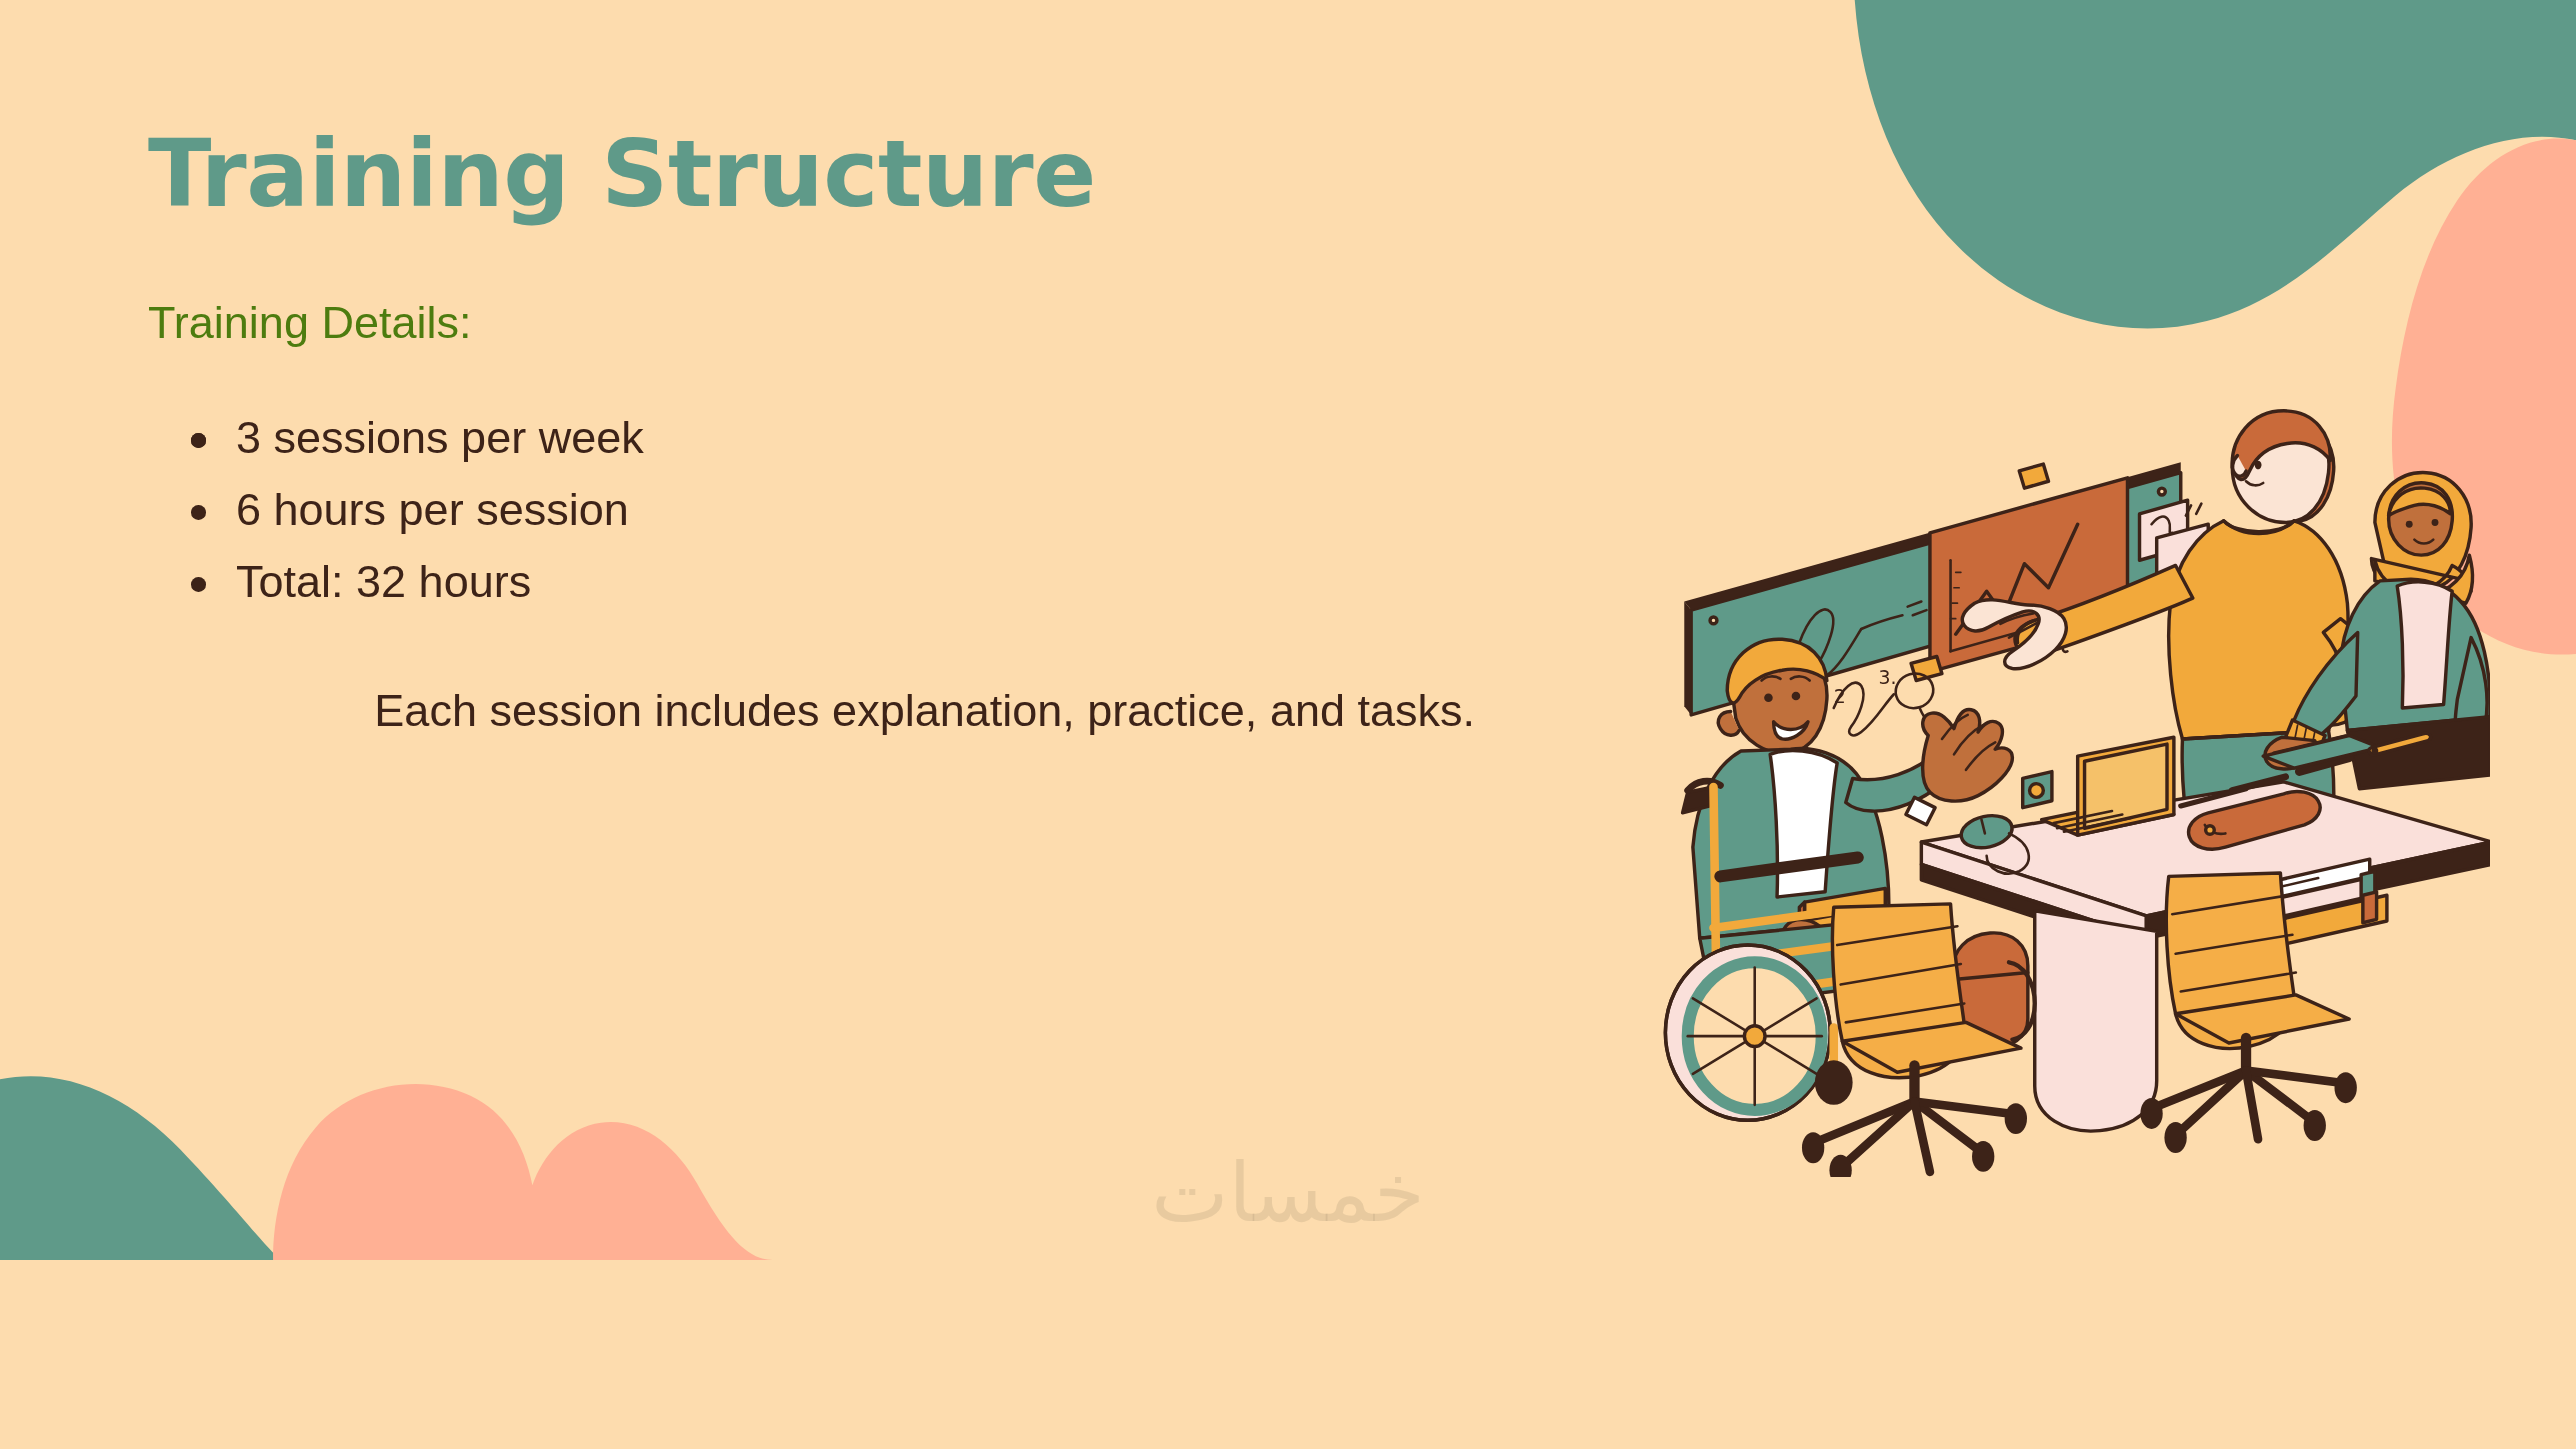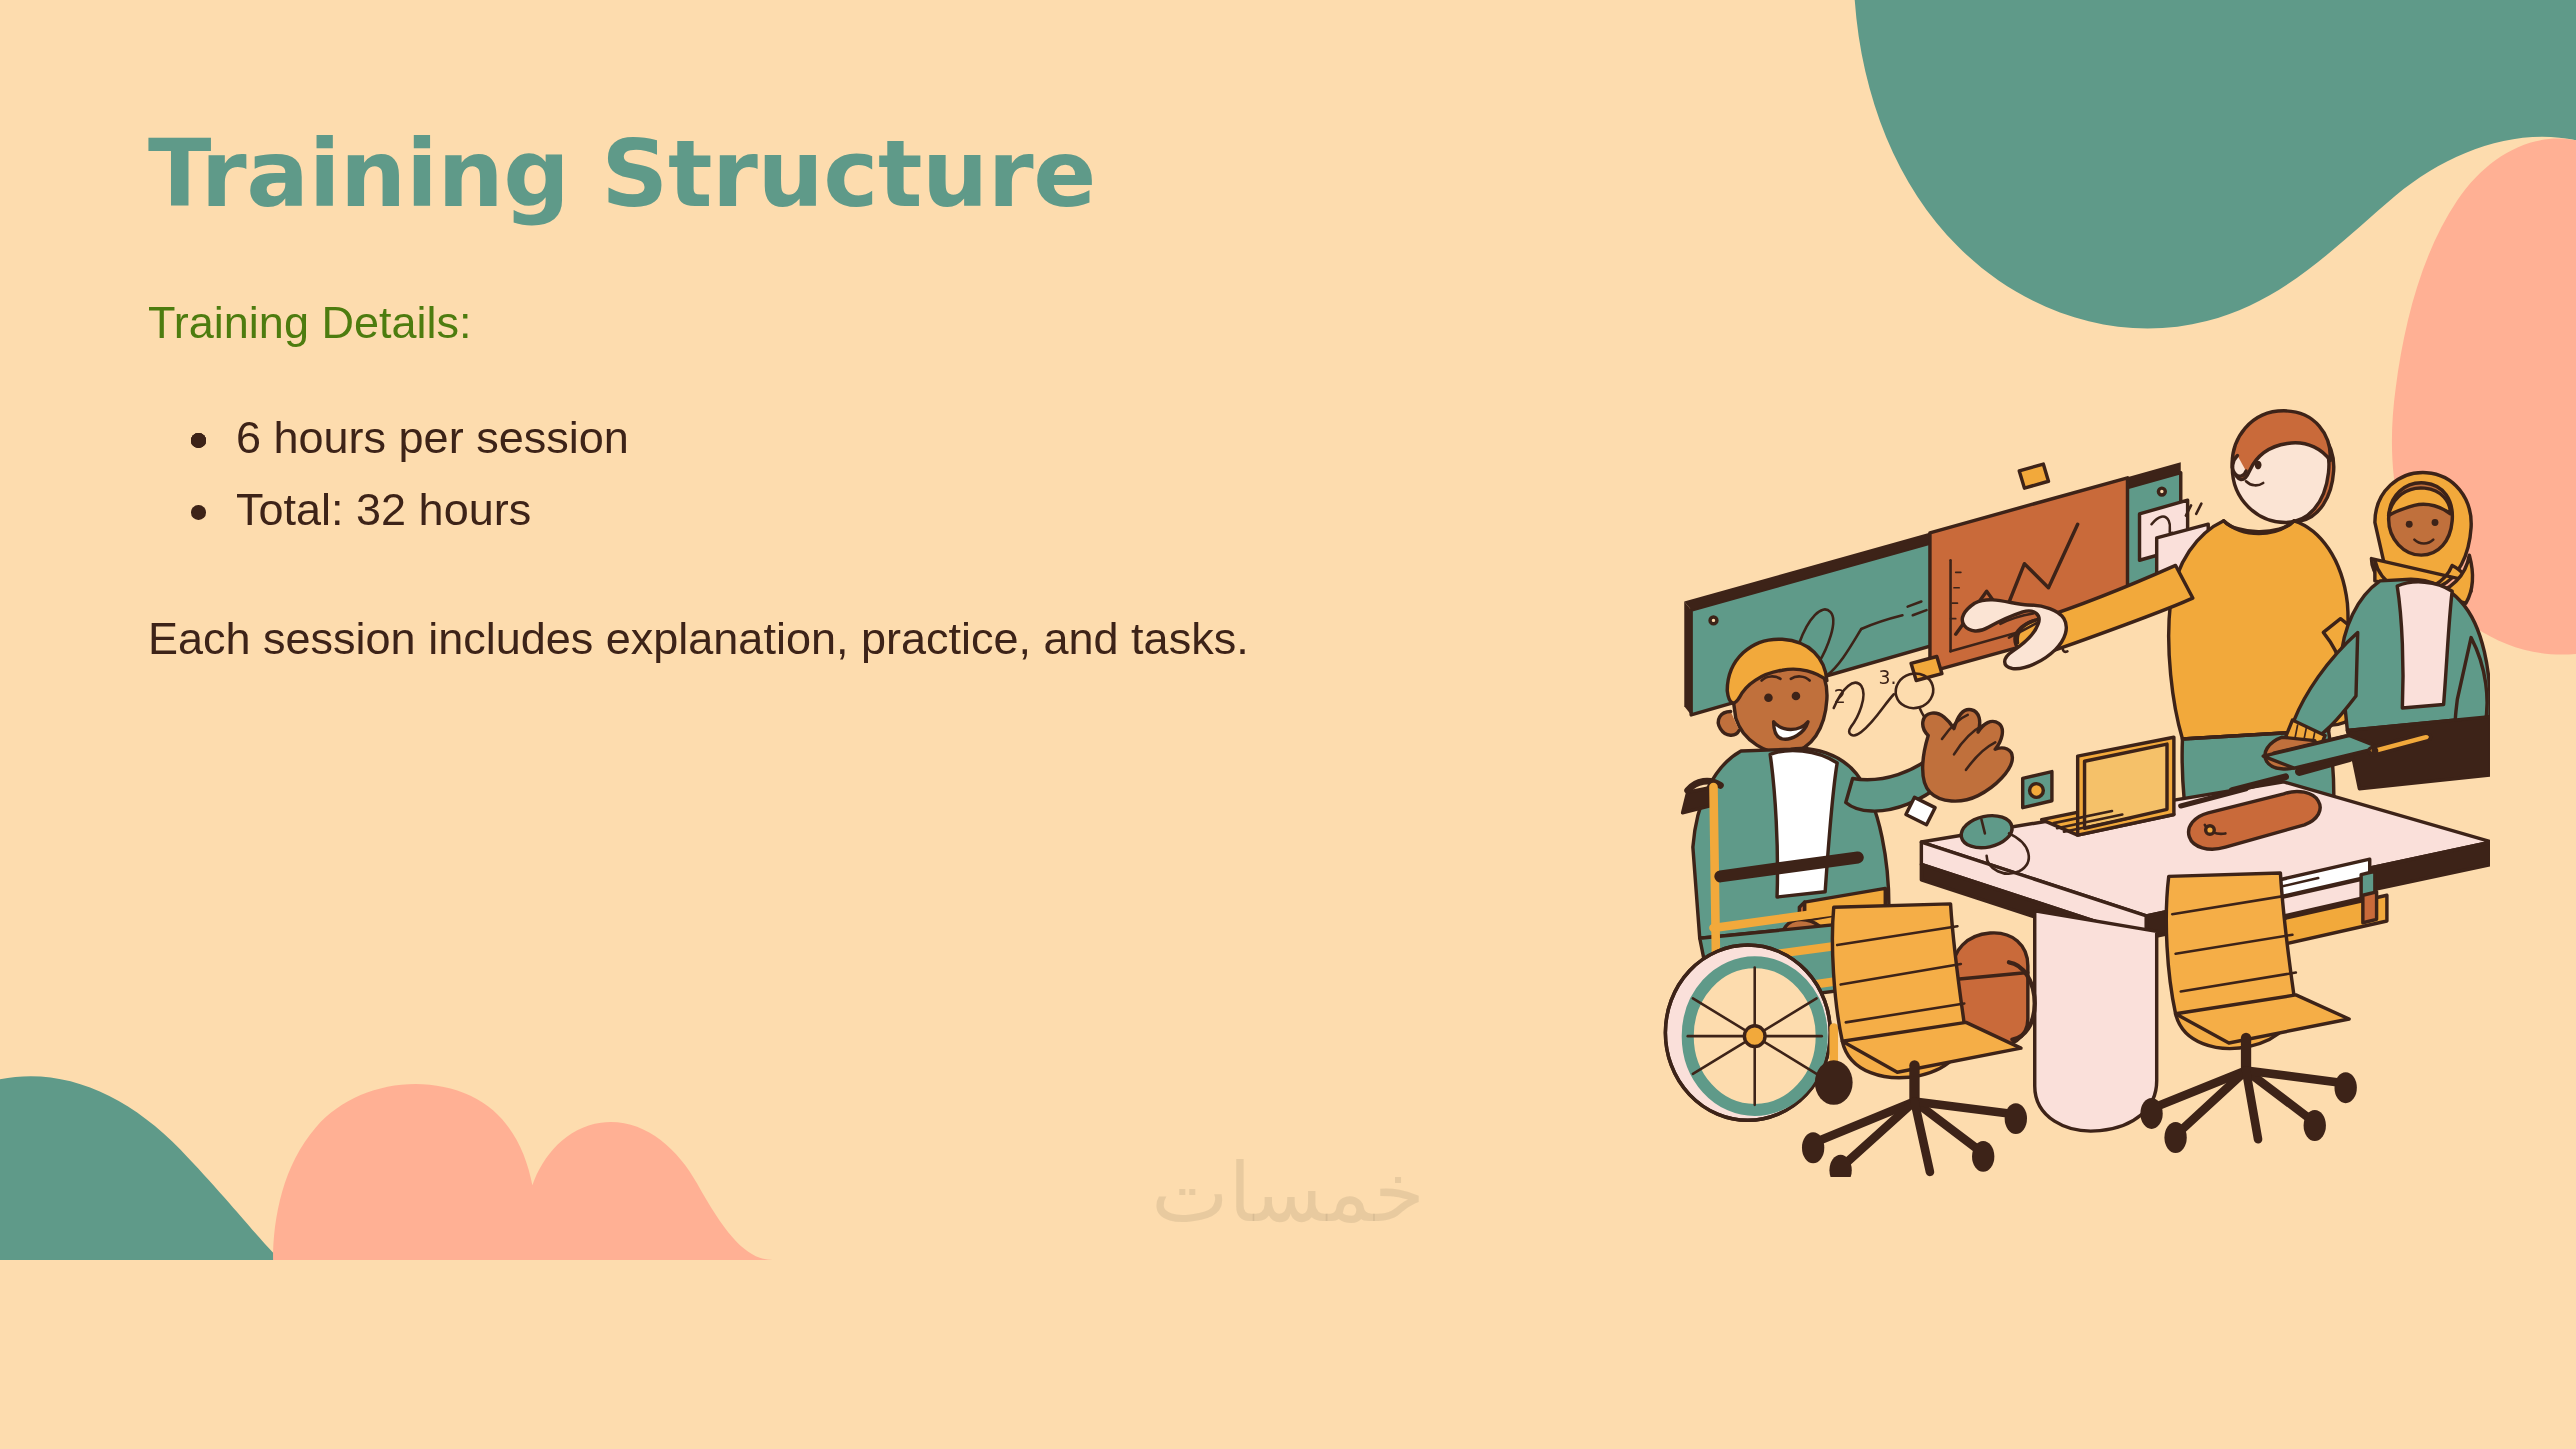--- a/index.html
+++ b/index.html
@@ -74,20 +74,21 @@
     border-radius: 50%;
     background: #3D2318;
   }
   .closing-paragraph {
     margin: 60px 0 0 0;
     font-size: 45px;
     line-height: 1.45;
     color: #3D2318;
     font-weight: 400;
     max-width: 1327px;
+    text-align: right;
   }
 
   
   .illustration {
     position: absolute;
     left: 1631px;
     top: 361px;
     width: 859px;
     height: 816px;
   }
@@ -134,20 +135,21 @@
     <h1 class="slide-title">Training Structure</h1>
 
     <p class="details-label">Training Details:</p>
 
     <ul class="bullet-list">
       <li>
         <span class="bullet-dot"></span>
       </li>
       <li>
         <span class="bullet-dot"></span>
+        <span>3 sessions per week</span>
       </li>
       <li>
         <span class="bullet-dot"></span>
         <span>6 hours per session</span>
       </li>
       <li>
         <span class="bullet-dot"></span>
         <span>Total: 32 hours</span>
       </li>
     </ul>

